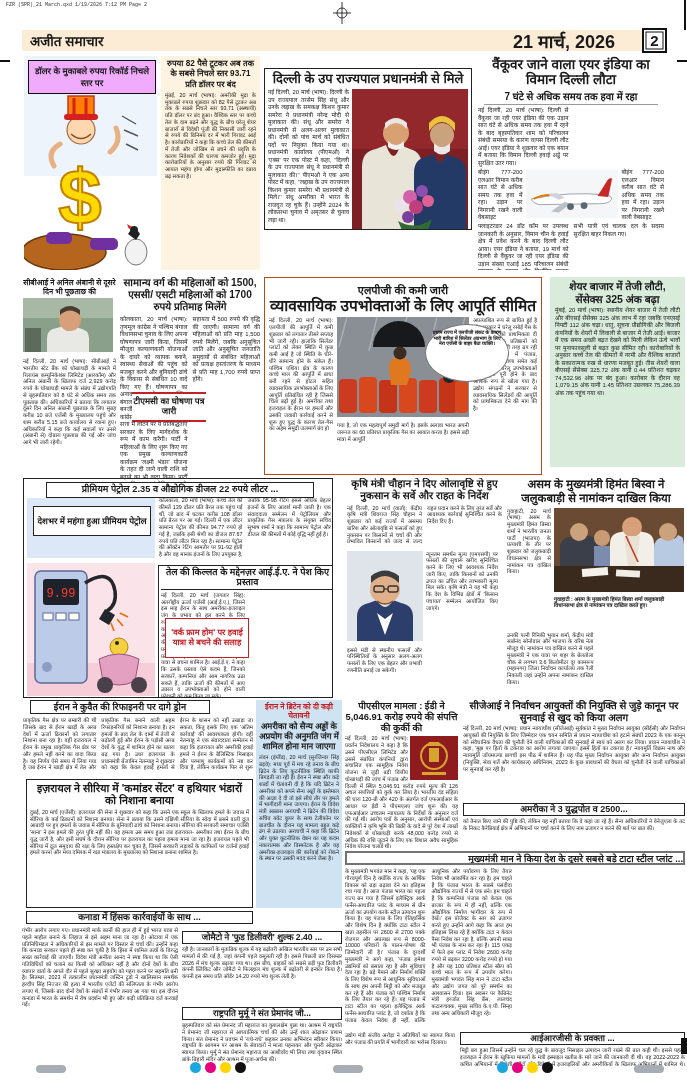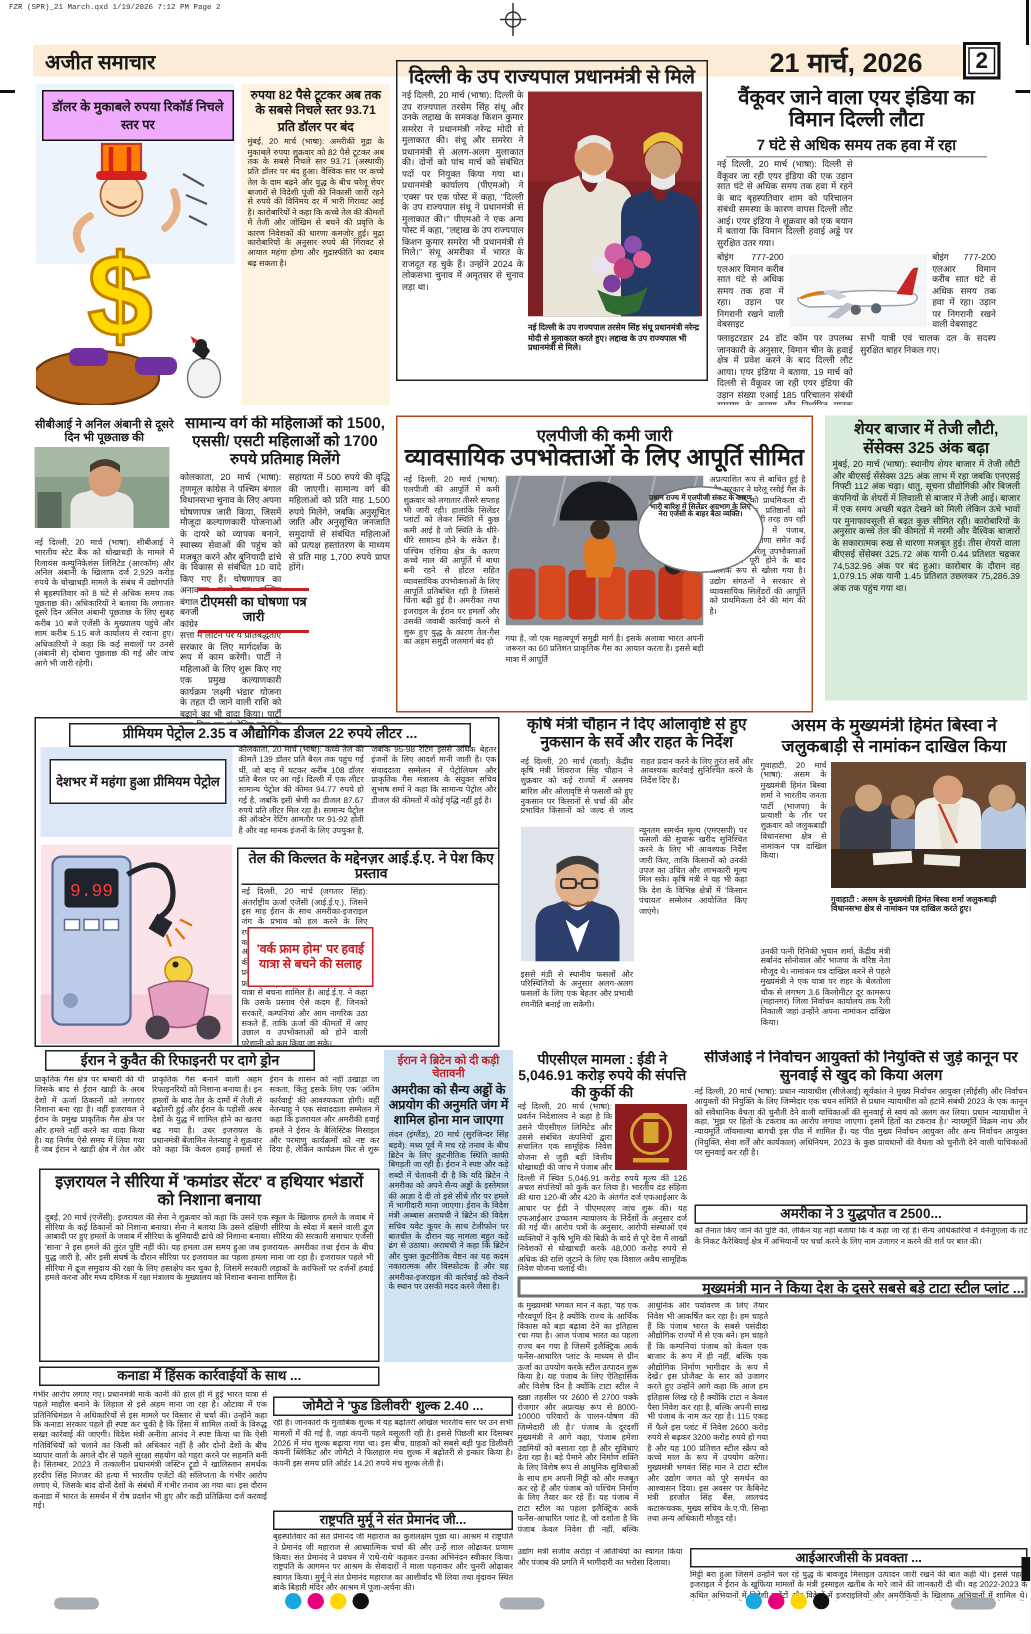--- a/index.html
+++ b/index.html
@@ -26,21 +26,21 @@
   #hdr .date{font-size:18px;font-weight:bold;margin-right:46px;}
   #pgbox{left:642px;top:28px;width:25px;height:25px;border:2px solid #111;box-shadow:inset 0 0 0 1.5px #fff,inset 0 0 0 2.5px #111;
          display:flex;align-items:center;justify-content:center;font-size:15px;font-weight:bold;background:#fff;}
 
   
   #cart1{left:24px;top:56px;width:133px;height:214px;}
   #cart1 .hbox{position:absolute;left:4px;top:4px;width:124px;height:30px;border:1.2px solid #111;background:#f0abfc;
                display:flex;align-items:center;justify-content:center;font-size:8.6px;font-weight:bold;text-align:center;padding:1px;}
   #rupee{left:161px;top:56px;width:99px;height:214px;background:#fdf3e0;padding:3px 4px;}
   #rupee .h{font-size:8.2px;font-weight:bold;line-height:1.25;text-align:center;margin-bottom:2px;}
-  #delhi{left:264px;top:40px;width:208px;height:214px;border:1.2px solid #222;padding:2px 3px;}
+  #delhi{left:264px;top:68px;width:208px;height:162px;border:1.2px solid #222;padding:2px 3px;}
   #delhi .h{font-size:13px;font-weight:bold;text-align:center;line-height:1.1;margin:1px 0 3px 0;}
   #delhi .row{display:flex;gap:3px;}
   #delhi .bodycol{width:82px;height:150px;}
   #delhi .cap{font-size:5.4px;font-weight:bold;line-height:1.2;width:116px;}
   #airin{left:476px;top:56px;width:190px;height:214px;padding:1px 2px;}
   #airin .h{font-size:13.5px;font-weight:bold;text-align:center;line-height:1.12;}
   #airin .sub{font-size:10px;font-weight:bold;text-align:center;margin:2px 6px;border-bottom:1px solid #999;padding-bottom:1px;}
   #airin .r2{display:flex;gap:3px;align-items:flex-start;}
 
   

